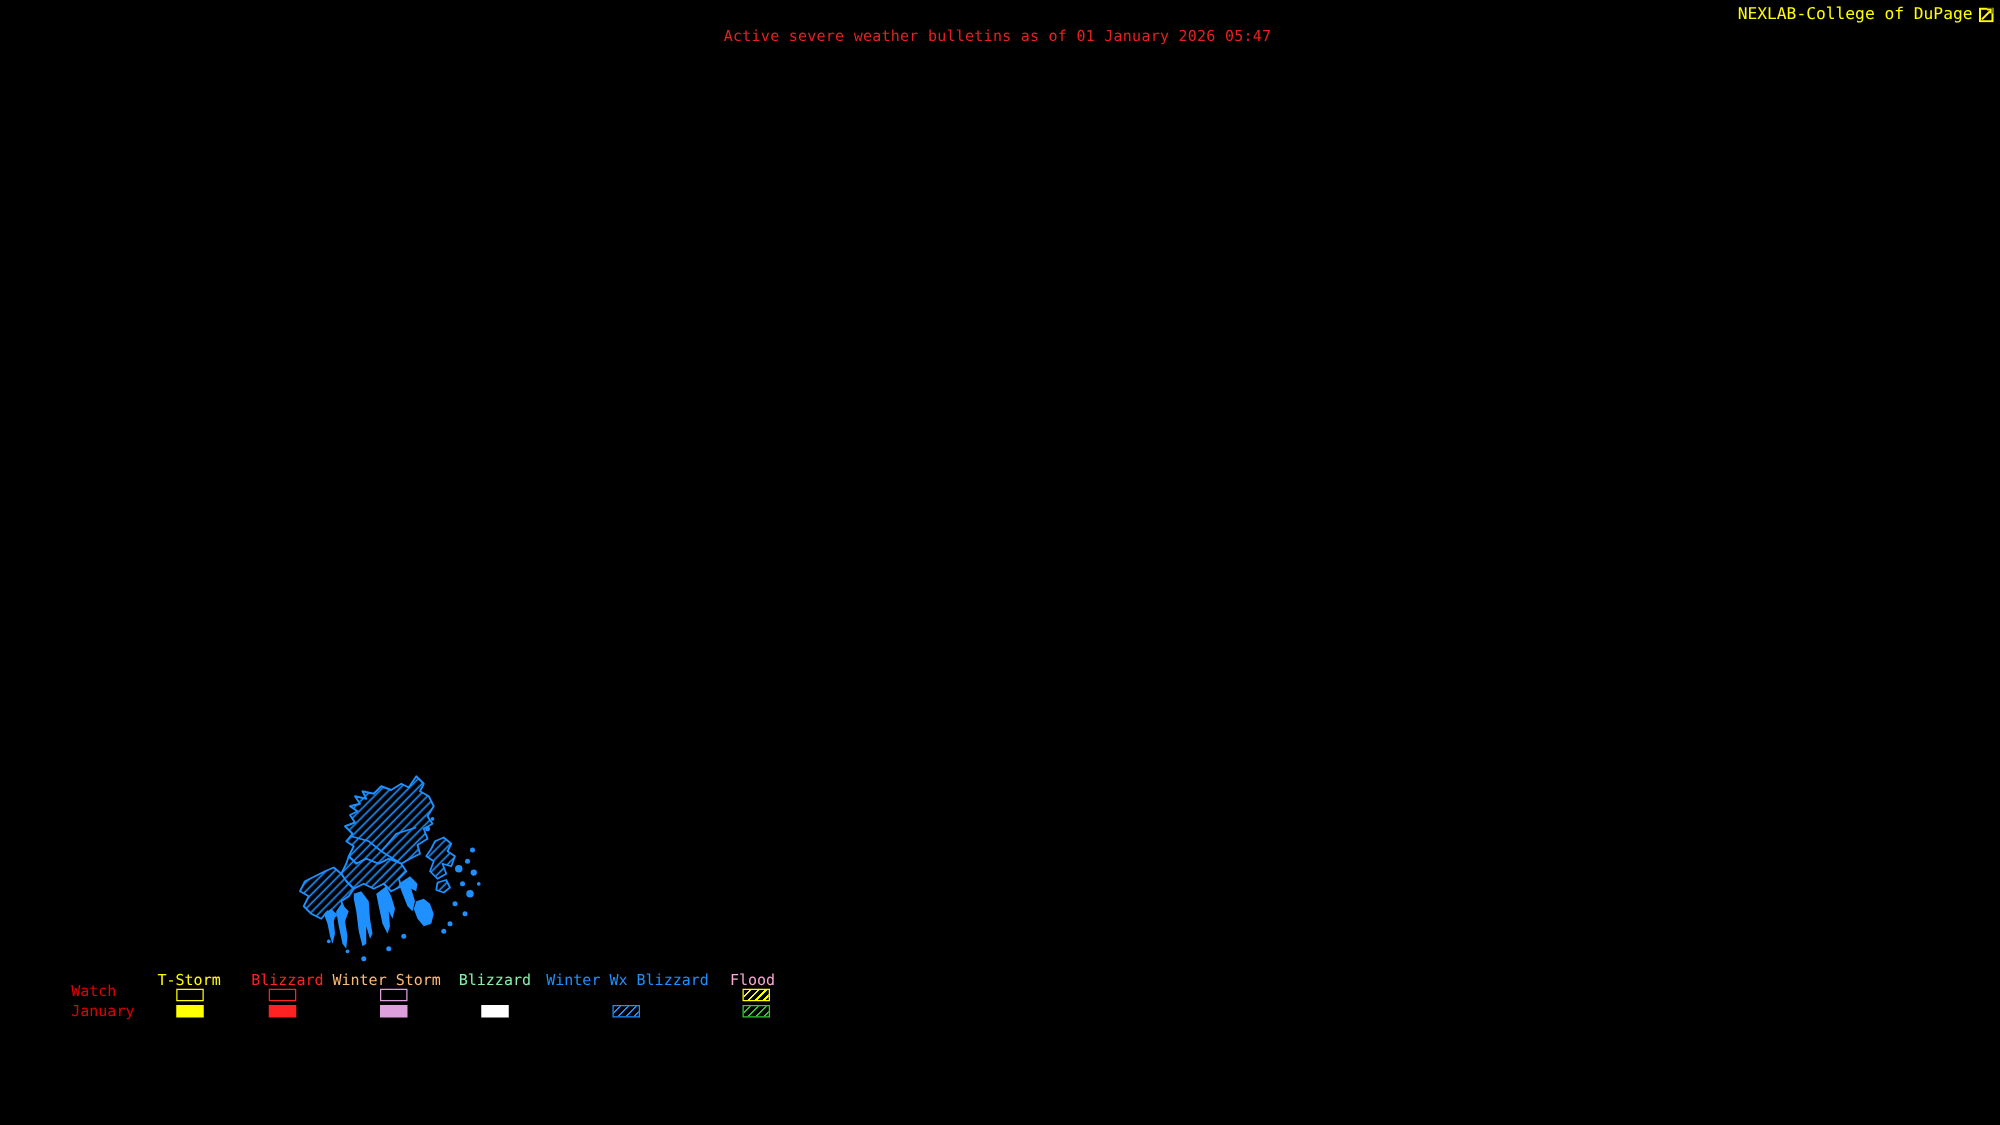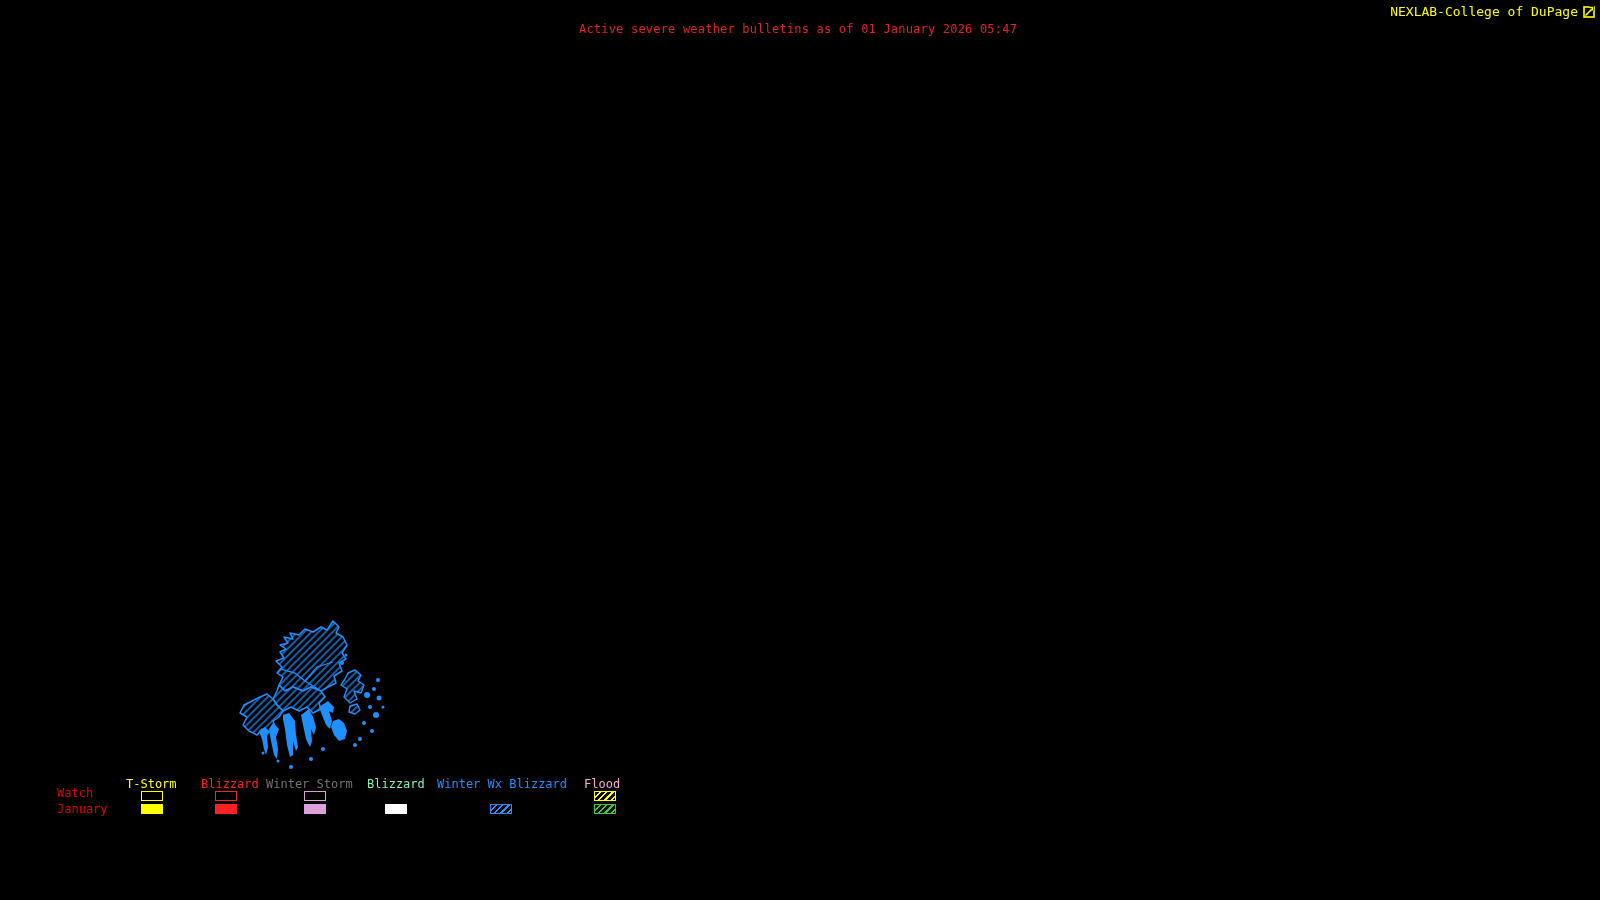--- a/index.html
+++ b/index.html
@@ -14,21 +14,21 @@
   #brand{right:22px;top:4px;font-size:13px;color:#ffff00;}
   #brand-logo{position:absolute;right:4px;top:5px;width:13px;height:13px;}
 
   
   .row-label{left:57px;font-size:12px;color:#e00000;}
   #watch-label{top:786px;}
   #warning-label{top:802px;}
   .col-hdr{top:777px;font-size:12px;}
   .hdr-tstorm{left:126px;color:#ffff00;}
   .hdr-tornado{left:201px;color:#ff2222;}
-  .hdr-wstorm{left:266px;color:#737373;}
+  .hdr-wstorm{left:266px;color:#fdba74;}
   .hdr-blizzard{left:367px;color:#86efac;}
   .hdr-wwa{left:437px;color:#1e90ff;}
   .hdr-flood{left:584px;color:#f9a8d4;}
 
   .swatch{position:absolute;width:22px;height:10px;box-sizing:border-box;}
   .r-watch{top:791px;} .r-warn{top:804px;}
   .x-tstorm{left:141px;} .x-tornado{left:215px;} .x-wstorm{left:304px;}
   .x-blizzard{left:385px;} .x-wwa{left:490px;} .x-flood{left:594px;}
 
   .outline-yellow{border:1px solid #ffff00;background:#000;}

